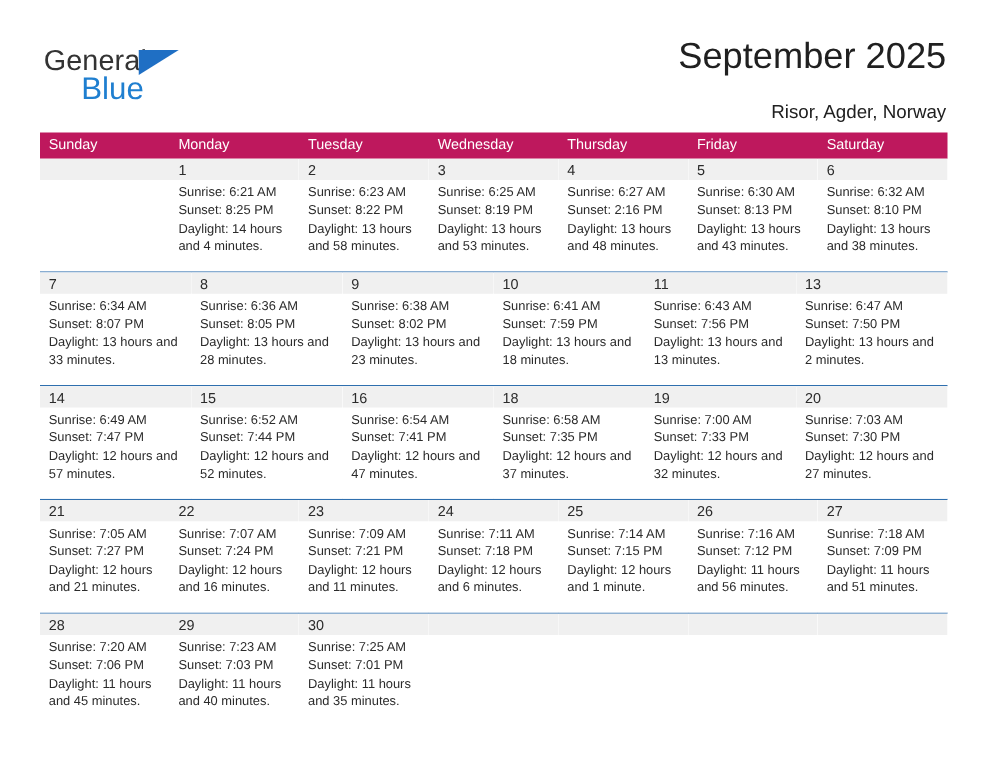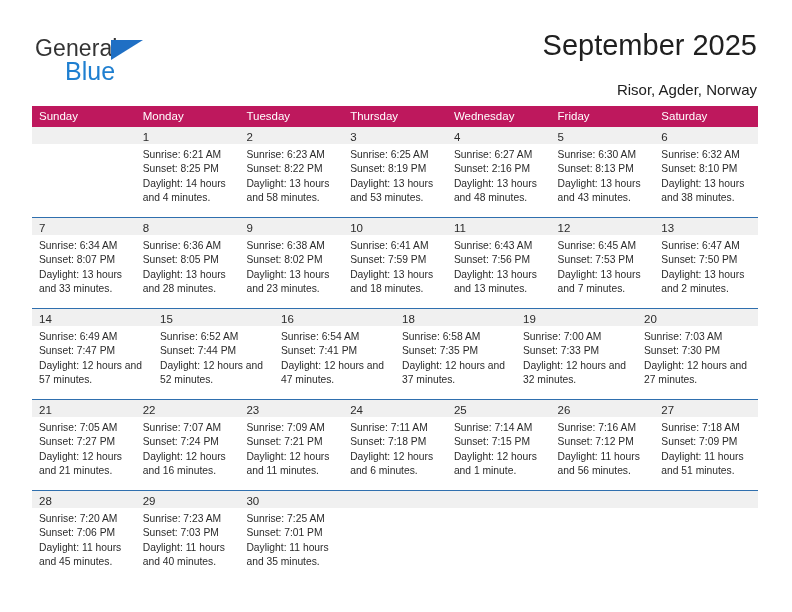--- a/index.html
+++ b/index.html
@@ -181,22 +181,22 @@
     </div>
 
   </div>
 
   <div class="calendar">
 
     <div class="weekday-row">
       <div class="weekday-cell">Sunday</div>
       <div class="weekday-cell">Monday</div>
       <div class="weekday-cell">Tuesday</div>
+      <div class="weekday-cell">Wednesday</div>
       <div class="weekday-cell">Thursday</div>
-      <div class="weekday-cell">Wednesday</div>
       <div class="weekday-cell">Friday</div>
       <div class="weekday-cell">Saturday</div>
     </div>
 
     <div id="weeks-container">
         <div class="week-row">
           <div class="day-cell empty">
             <div class="daynum-band"><span class="daynum"></span></div>
           </div>
           <div class="day-cell filled">
@@ -283,28 +283,20 @@
           </div>
           <div class="day-cell filled">
             <div class="daynum-band"><span class="daynum">11</span></div>
             <div class="day-info">
               <div>Sunrise: 6:43 AM</div>
               <div>Sunset: 7:56 PM</div>
               <div class="wrapline">Daylight: 13 hours and 13 minutes.</div>
             </div>
           </div>
           <div class="day-cell filled">
-            <div class="daynum-band"><span class="daynum">12</span></div>
-            <div class="day-info">
-              <div>Sunrise: 6:45 AM</div>
-              <div>Sunset: 7:53 PM</div>
-              <div class="wrapline">Daylight: 13 hours and 7 minutes.</div>
-            </div>
-          </div>
-          <div class="day-cell filled">
             <div class="daynum-band"><span class="daynum">13</span></div>
             <div class="day-info">
               <div>Sunrise: 6:47 AM</div>
               <div>Sunset: 7:50 PM</div>
               <div class="wrapline">Daylight: 13 hours and 2 minutes.</div>
             </div>
           </div>
         </div>
         <div class="week-row">
           <div class="day-cell filled">

